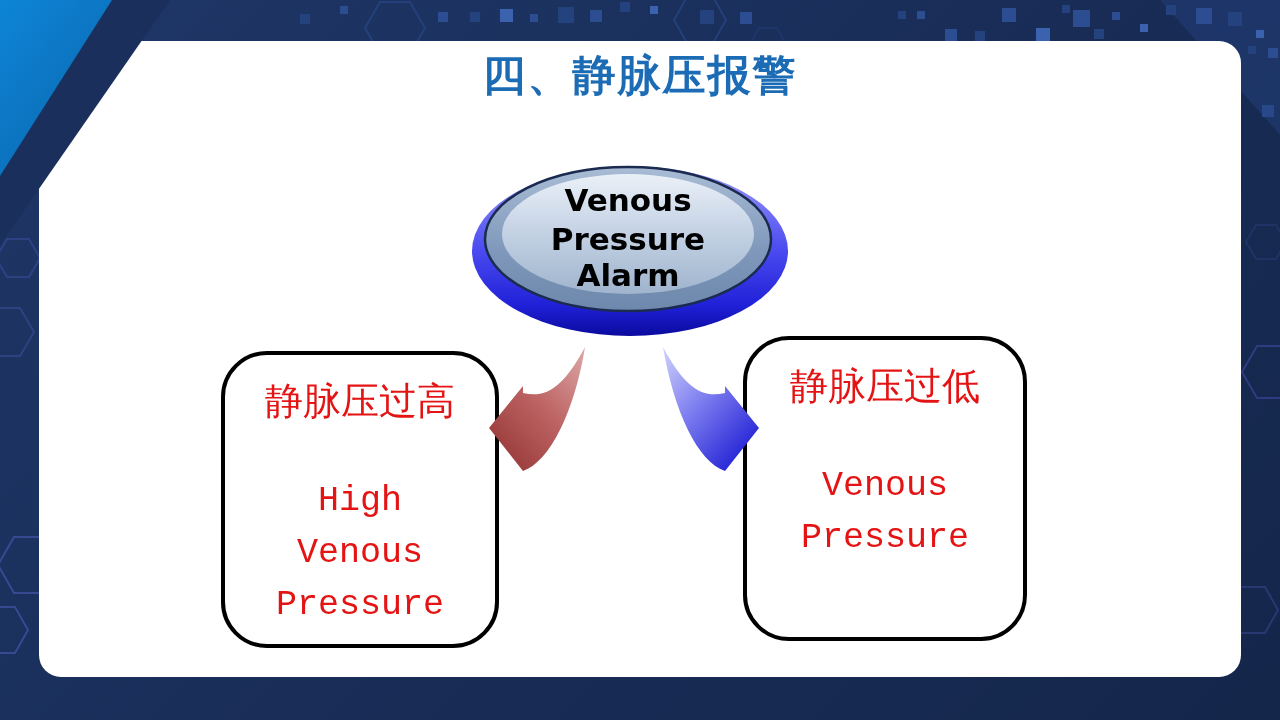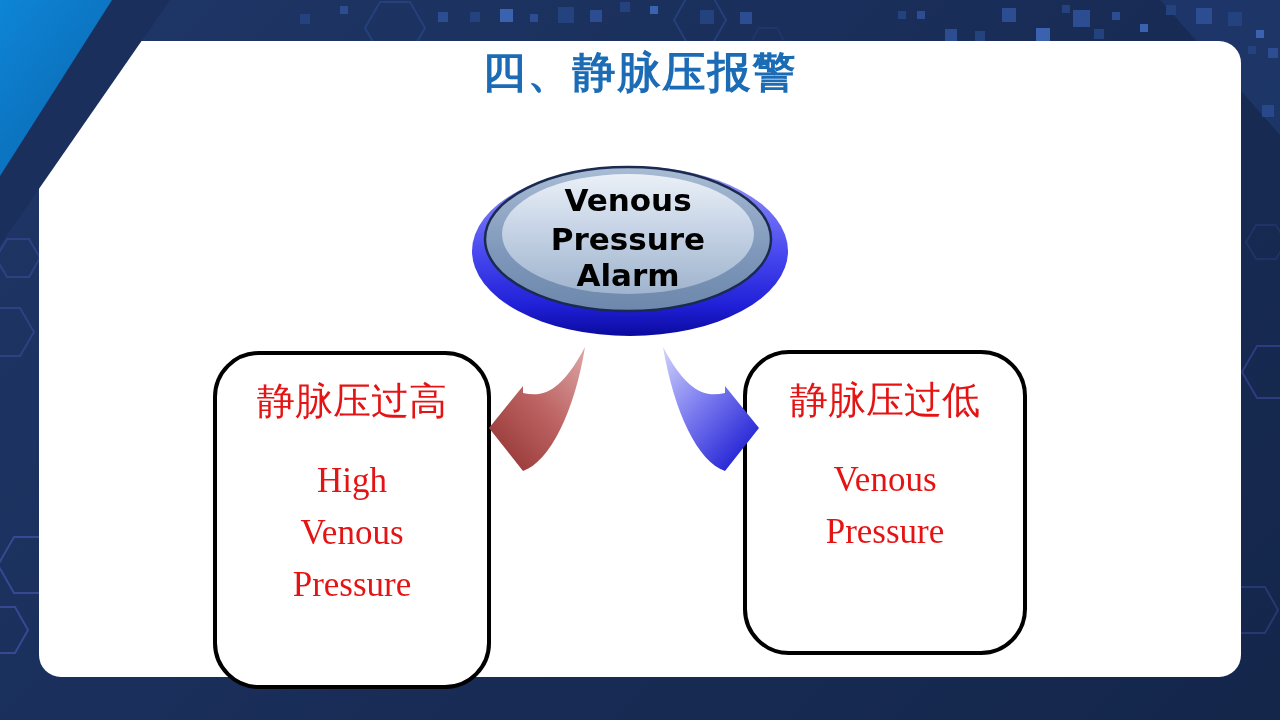--- a/index.html
+++ b/index.html
@@ -10,38 +10,38 @@
   }
   .bg-decor{position:absolute;inset:0;z-index:0;}
   .panel{
     position:absolute;left:39px;top:41px;width:1202px;height:636px;
     background:#ffffff;border-radius:22px;z-index:1;
   }
   .corner-accent{position:absolute;left:0;top:0;z-index:4;pointer-events:none;}
   .slide-title{
     position:absolute;left:40px;top:52px;width:1200px;z-index:2;
     text-align:center;font-size:43px;line-height:48px;font-weight:bold;
-    color:#1c6cb5;font-family:Liberation Mono, monospace;
+    color:#1c6cb5;font-family:Liberation Serif, serif;
     letter-spacing:2px;
   }
   .diagram{position:absolute;inset:0;z-index:3;}
   .btn-text{
     font-family:"DejaVu Sans","Liberation Sans",sans-serif;
     font-weight:bold;font-size:31px;fill:#000000;
   }
   .infobox{
     position:absolute;background:#ffffff;border:4px solid #000000;
     border-radius:46px;z-index:2;box-sizing:border-box;text-align:center;
     font-family:"Liberation Serif","DejaVu Serif",serif;color:#e51414;
   }
   .infobox .cn{margin-top:24px;font-size:38px;line-height:44px;}
-  .infobox .en{margin-top:32px;font-size:35px;line-height:52px;}
+  .infobox .en{margin-top:52px;font-size:35px;line-height:52px;font-family:Liberation Mono, monospace;}
   .infobox .en span{display:block;}
-  .box-high{left:213px;top:351px;width:278px;height:338px;}
-  .box-low{left:743px;top:350px;width:284px;height:305px;}
+  .box-high{left:221px;top:351px;width:278px;height:297px;}
+  .box-low{left:743px;top:336px;width:284px;height:305px;}
 </style>
 </head>
 <body>
 
 <div class="slide">
 
   <svg class="bg-decor" width="1280" height="720" viewBox="0 0 1280 720">
     <g fill="none" stroke="#3a4a94" stroke-width="2" opacity="0.65">
       <polygon points="-4,258 7,239 29,239 40,258 29,277 7,277"></polygon>
       <polygon points="-22,332 -8,308 20,308 34,332 20,356 -8,356"></polygon>

